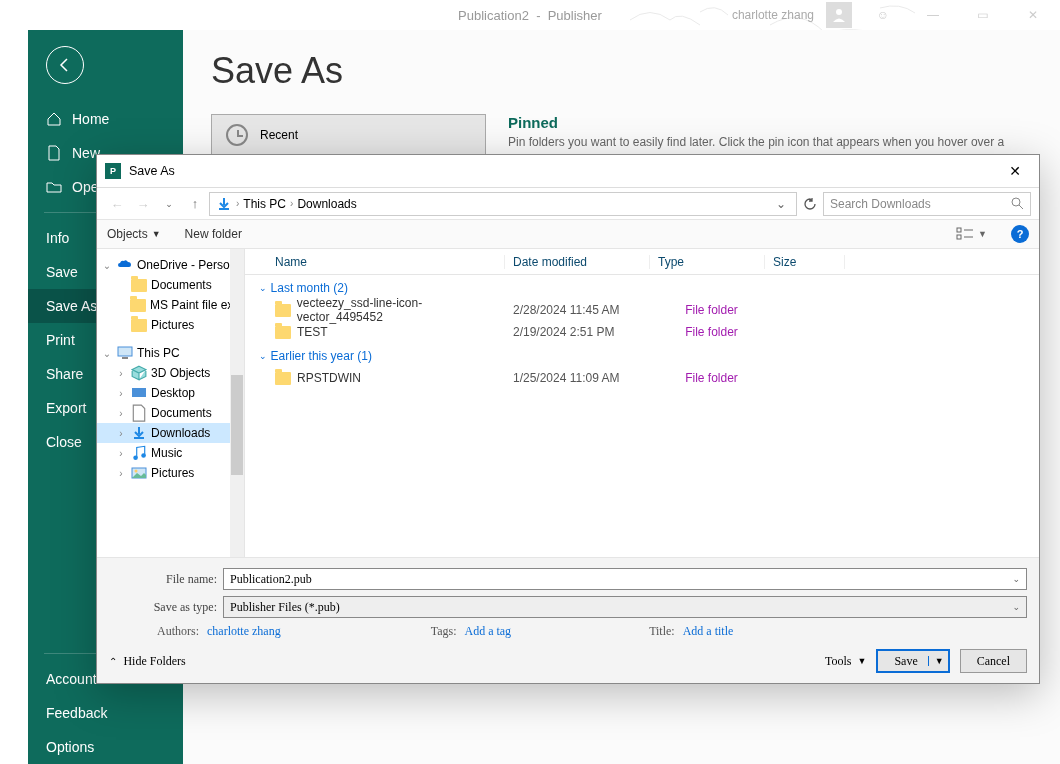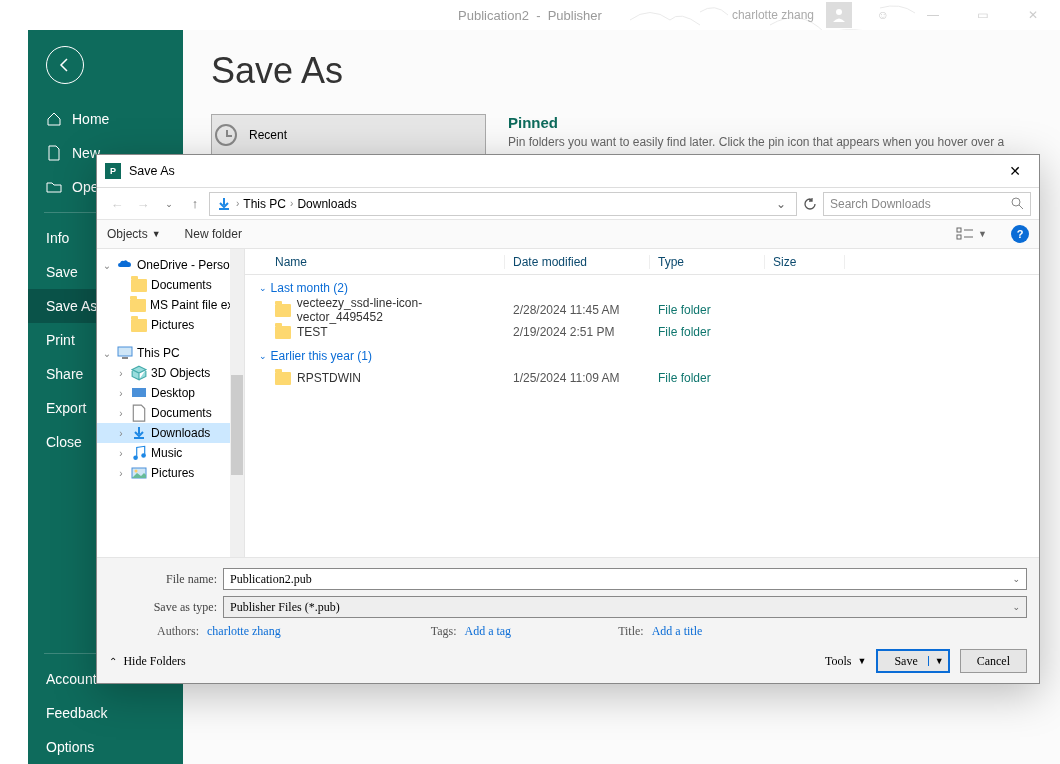--- a/index.html
+++ b/index.html
@@ -18,21 +18,21 @@
 .leftnav { width: 155px; background: #0e6b5c; color: #fff; padding-top: 16px; display: flex; flex-direction: column; margin-left: 28px; }
 .back-btn { width: 38px; height: 38px; border: 1.5px solid #fff; border-radius: 50%; display: flex; align-items: center; justify-content: center; margin-left: 18px; margin-bottom: 18px; cursor: pointer; }
 .nav-item { padding: 9px 18px; font-size: 14px; display: flex; align-items: center; gap: 10px; cursor: pointer; }
 .nav-item.selected { background: #0a5349; }
 .nav-sep { height: 1px; background: rgba(255,255,255,0.2); margin: 8px 16px; }
 .nav-spacer { flex: 1; }
 
 .backstage-content { flex: 1; background: #fbfbfb; padding: 20px 28px; position: relative; }
 .page-title { font-size: 36px; font-weight: 300; color: #333; margin-bottom: 22px; }
 .recent-row { display: flex; gap: 22px; }
-.recent-card { width: 275px; height: 42px; border: 1px solid #aaa; display: flex; align-items: center; gap: 12px; padding-left: 3px; background: #e6e6e6; }
+.recent-card { width: 275px; height: 42px; border: 1px solid #aaa; display: flex; align-items: center; gap: 12px; padding-left: 14px; background: #e6e6e6; }
 .recent-icon { width: 22px; height: 22px; border: 2px solid #888; border-radius: 50%; position: relative; }
 .recent-icon::before { content: ""; position: absolute; left: 9px; top: 4px; width: 2px; height: 7px; background: #888; }
 .recent-icon::after { content: ""; position: absolute; left: 9px; top: 9px; width: 6px; height: 2px; background: #888; }
 .pinned-area h3 { color: #0e6b5c; font-size: 15px; font-weight: 600; margin-bottom: 4px; }
 .pinned-area p { font-size: 12px; color: #666; }
 
 
 .dialog { position: absolute; left: 96px; top: 154px; width: 944px; height: 530px; background: #fff; border: 1px solid #888; box-shadow: 0 10px 40px rgba(0,0,0,0.25); display: flex; flex-direction: column; }
 .dlg-titlebar { height: 32px; display: flex; align-items: center; justify-content: space-between; padding: 0 10px 0 8px; }
 .dlg-title-left { display: flex; align-items: center; gap: 8px; font-size: 12.5px; }
@@ -67,21 +67,21 @@
 .filepane { flex: 1; overflow: auto; }
 .fp-header { display: flex; border-bottom: 1px solid #e5e5e5; height: 26px; align-items: center; font-size: 12px; color: #0c4a6e; }
 .fp-col-name { width: 260px; padding-left: 30px; border-right: 1px solid #eee; }
 .fp-col-date { width: 145px; padding-left: 8px; border-right: 1px solid #eee; }
 .fp-col-type { width: 115px; padding-left: 8px; border-right: 1px solid #eee; }
 .fp-col-size { width: 80px; padding-left: 8px; border-right: 1px solid #eee; }
 .fp-group { padding: 6px 0 4px 14px; color: #0a6cd6; font-size: 12px; display: flex; align-items: center; gap: 4px; }
 .fp-row { display: flex; align-items: center; height: 22px; font-size: 12px; color: #333; }
 .fp-row .nm { width: 260px; padding-left: 30px; display: flex; align-items: center; gap: 6px; }
 .fp-row .dt { width: 145px; padding-left: 8px; color: #555; }
-.fp-row .tp { width: 115px; padding-left: 8px; color: #0f766e; }
+.fp-row .tp { width: 115px; padding-left: 8px; color: #a21caf; text-align: center; }
 .fp-row .sz { width: 80px; padding-left: 8px; }
 .folder-icon { width: 16px; height: 13px; background: #fdd870; border-radius: 1px; position: relative; }
 .folder-icon::before { content: ""; position: absolute; top: -3px; left: 0; width: 7px; height: 3px; background: #fdd870; border-radius: 1px 1px 0 0; }
 
 .dlg-footer { border-top: 1px solid #e5e5e5; padding: 10px 12px; font-size: 12px; background: #f4f4f4; font-family: Liberation Serif, serif;}
 .foot-row { display: flex; align-items: center; margin-bottom: 6px; gap: 6px; }
 .foot-label { width: 108px; text-align: right; color: #444; }
 .foot-input { flex: 1; height: 22px; border: 1px solid #888; background: #fff; padding: 0 6px; font-size: 12px; display: flex; align-items: center; justify-content: space-between; }
 .foot-input.combo { background: #eee; }
 .meta-row { display: flex; gap: 30px; padding-left: 48px; margin: 6px 0 10px; }
@@ -422,21 +422,21 @@
     <div class="foot-row">
       <div class="foot-label">Save as type:</div>
       <div class="foot-input combo">
           <span>Publisher Files (*.pub)</span>
           <span style="font-size:9px;color:#666">⌄</span>
         </div>
     </div>
     <div class="meta-row">
       <div><span class="meta-label">Authors:</span><span class="meta-link">charlotte zhang</span></div>
       <div style="margin-left:120px"><span class="meta-label">Tags:</span><span class="meta-link">Add a tag</span></div>
-      <div style="margin-left:77px"><span class="meta-label">Title:</span><span class="meta-link">Add a title</span></div>
+      <div style="margin-left:108px"><span class="meta-label">Title:</span><span class="meta-link">Add a title</span></div>
     </div>
     <div class="bottom-row">
       <div class="hide-folders">
           <span style="font-size:10px">⌃</span>
           <span>Hide Folders</span>
         </div>
       <div class="bottom-right">
         <div class="tools-link">
             <span>Tools</span> 
             <span style="font-size:9px">▼</span>

